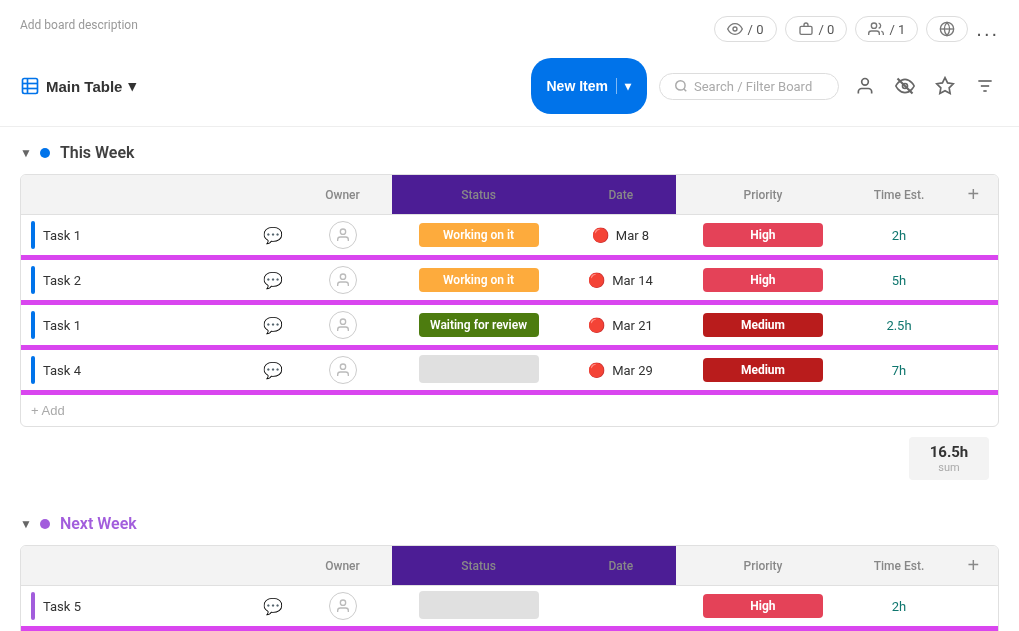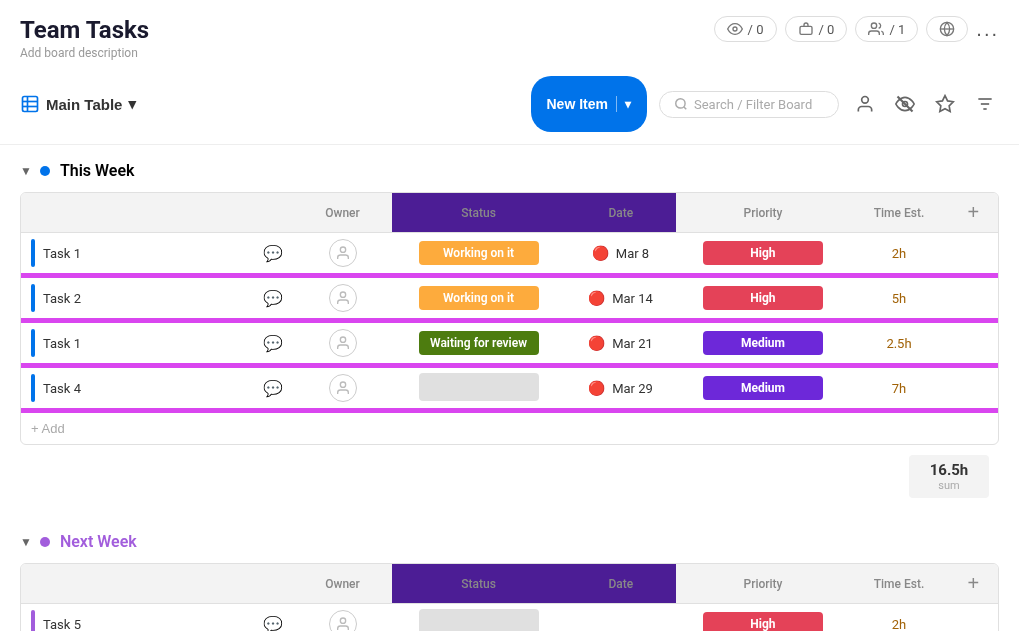--- a/index.html
+++ b/index.html
@@ -134,21 +134,21 @@
     }
     .group-arrow {
       color: #666;
       font-size: 12px;
       cursor: pointer;
     }
     .group-title {
       font-size: 16px;
       font-weight: 600;
     }
-    .group-title.blue { color: #000000; }
+    .group-title.blue { color: #404040; }
     .group-title.purple { color: #a25ddc; }
     .group-dot {
       width: 10px;
       height: 10px;
       border-radius: 50%;
       display: inline-block;
       margin-right: 2px;
     }
     .group-dot.blue { background: #0073ea; }
     .group-dot.purple { background: #a25ddc; }
@@ -254,23 +254,23 @@
       display: inline-block;
       padding: 5px 10px;
       border-radius: 4px;
       font-size: 12px;
       font-weight: 700;
       color: white;
       min-width: 120px;
       text-align: center;
     }
     .priority-high { background: #e44258; }
-    .priority-medium { background: #6d28d9; }
-
-    .timeest-cell { text-align: center; padding: 6px; font-size: 13px; color: #a16207; }
+    .priority-medium { background: #b91c1c; }
+
+    .timeest-cell { text-align: center; padding: 6px; font-size: 13px; color: #0f766e; }
     .add-row-btn {
       background: none;
       border: none;
       cursor: pointer;
       color: #aaa;
       font-size: 13px;
       padding: 8px 10px;
       display: flex;
       align-items: center;
       gap: 4px;
@@ -303,21 +303,20 @@
 
     thead th.col-status, thead th.col-date {
       background: #4c1d95;
     }
   </style>
 </head>
 <body>
 
 <div class="header">
   <div class="header-left">
-    <h1>Team Tasks</h1>
     <p>Add board description</p>
   </div>
   <div class="header-right">
     <div class="header-pill">
       <svg width="16" height="16" viewBox="0 0 24 24" fill="none" stroke="currentColor" stroke-width="2">
           <path d="M1 12s4-8 11-8 11 8 11 8-4 8-11 8-11-8-11-8z"></path>
           <circle cx="12" cy="12" r="3"></circle>
         </svg>
       <span>/ 0</span>
     </div>

